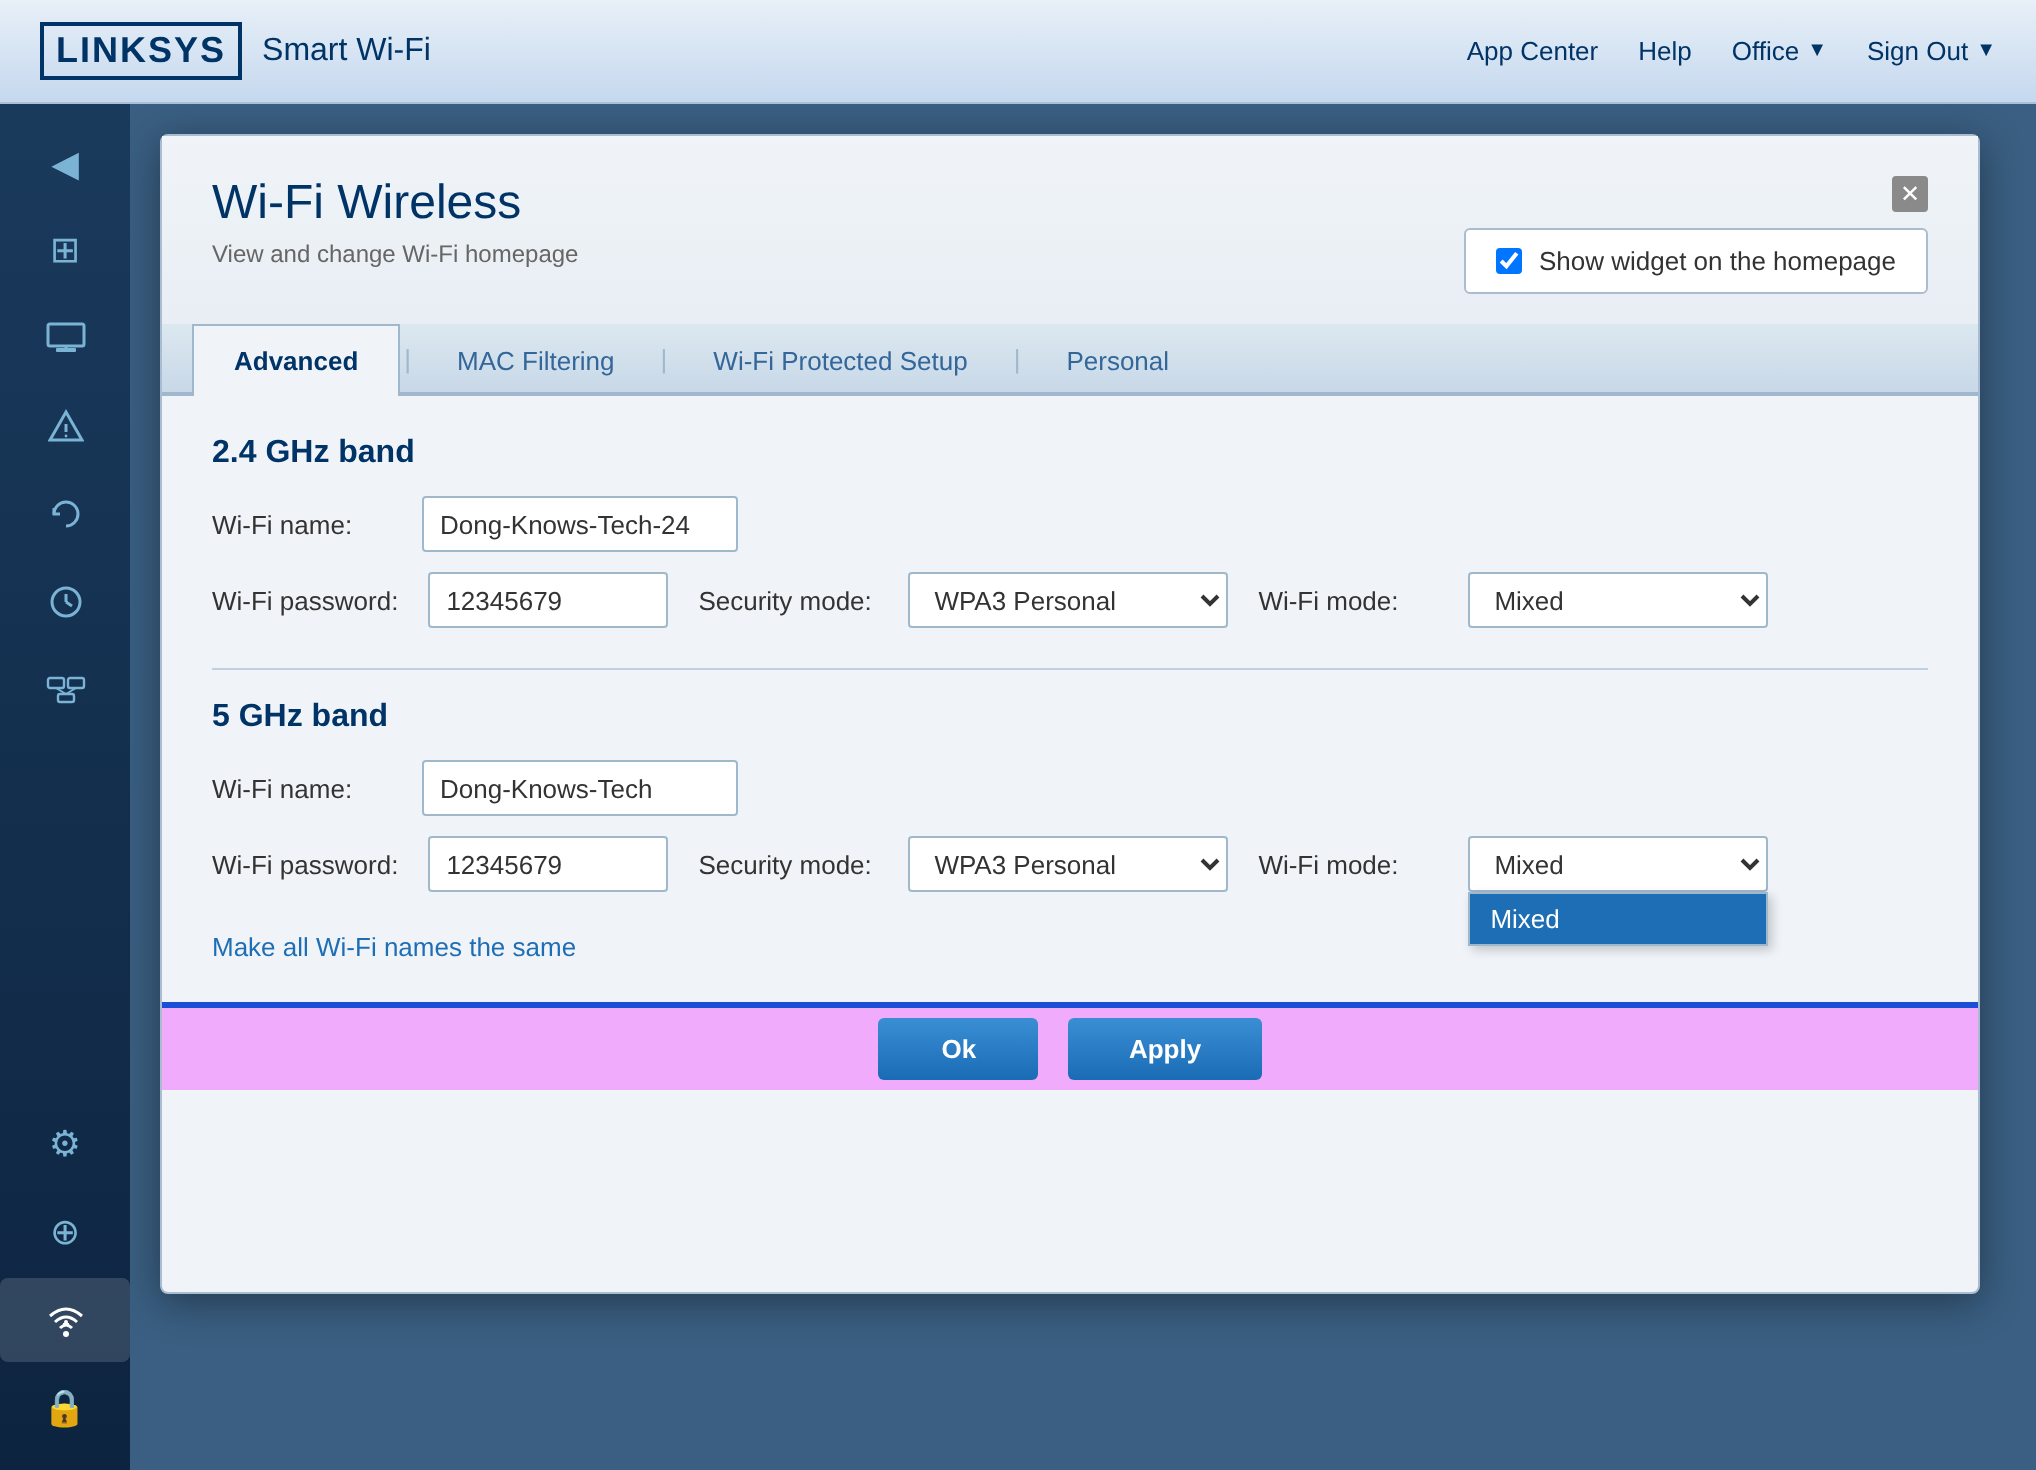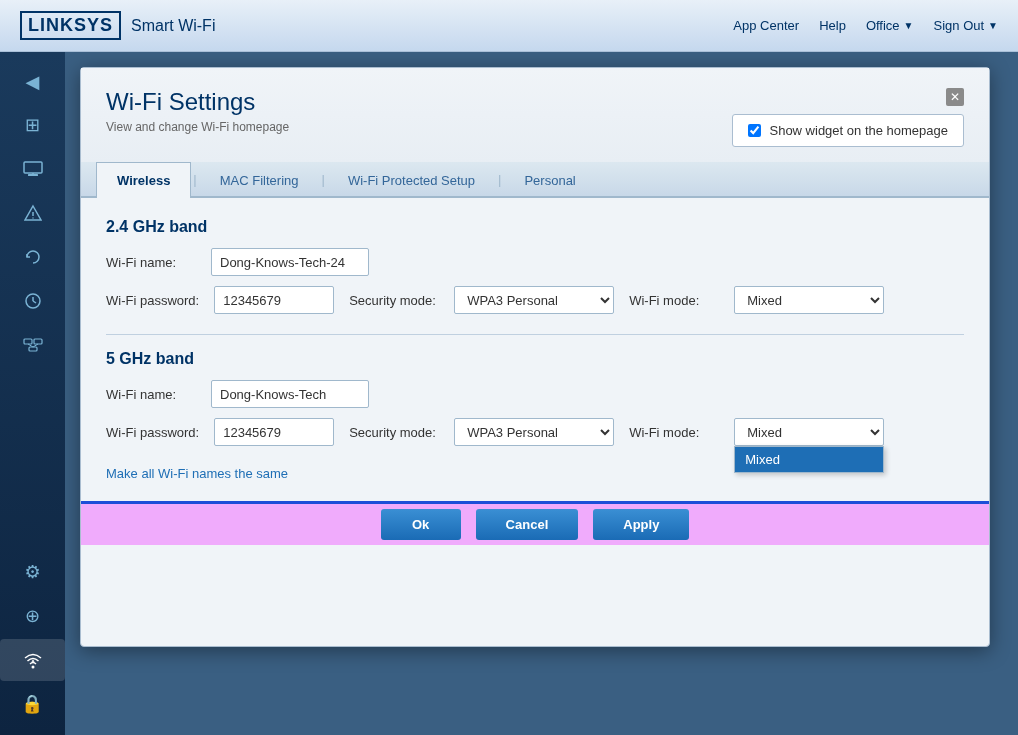--- a/index.html
+++ b/index.html
@@ -382,34 +382,34 @@
       <div class="sidebar-item-icon">🔒</div>
     </div>
   </div>
 
   <div class="content-area">
 
     <div class="dialog">
 
       <div class="dialog-header">
         <div>
-          <div class="dialog-title">Wi-Fi Settings</div>
+          <div class="dialog-title">Wi-Fi Wireless</div>
           <div class="dialog-subtitle">View and change Wi-Fi homepage</div>
         </div>
         <div style="display:flex; flex-direction:column; align-items:flex-end; gap:8px;">
           <button class="dialog-close">✕</button>
           <div class="widget-checkbox-area">
             <input type="checkbox" id="widget-cb" checked="" style="">
             <label for="widget-cb" class="widget-label">Show widget on the homepage</label>
           </div>
         </div>
       </div>
 
       <div class="tabs">
-        <div class="tab active">Wireless</div>
+        <div class="tab active">Advanced</div>
         <span class="tab-separator">|</span>
         <div class="tab">MAC Filtering</div>
         <span class="tab-separator">|</span>
         <div class="tab">Wi-Fi Protected Setup</div>
         <span class="tab-separator">|</span>
         <div class="tab">Personal</div>
       </div>
 
       <div class="dialog-body">
 
@@ -477,20 +477,19 @@
         </div>
 
         <div style="margin-top:10px;">
           <a class="make-same-link">Make all Wi-Fi names the same</a>
         </div>
 
       </div>
 
       <div class="dialog-footer">
         <button class="btn btn-ok">Ok</button>
-        <button class="btn btn-cancel">Cancel</button>
         <button class="btn btn-apply">Apply</button>
       </div>
 
     </div>
   </div>
 
 </div>
 
 </body></html>

